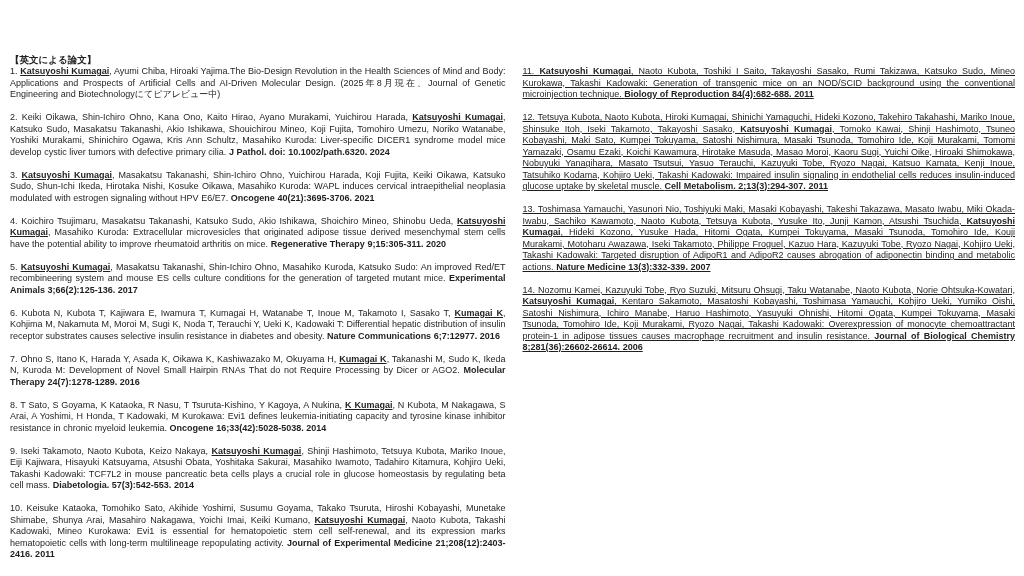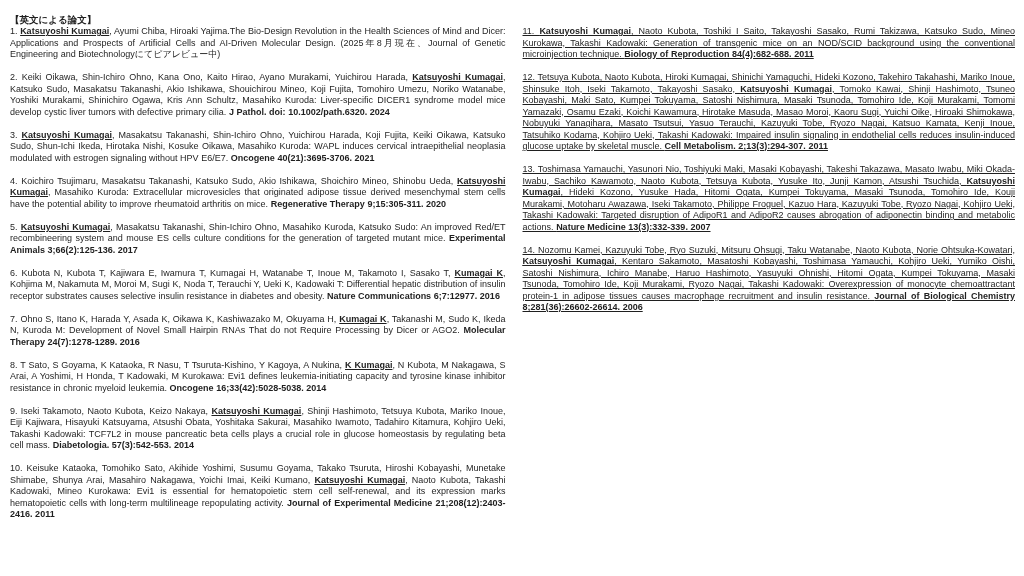--- a/index.html
+++ b/index.html
@@ -13,20 +13,21 @@
     overflow: hidden;
     font-family: "Liberation Sans", "DejaVu Sans", sans-serif;
     color: #1f1f1f;
     -webkit-font-smoothing: antialiased;
   }
   .page {
     display: flex;
     box-sizing: border-box;
     padding: 14px 9px 0 10px;
     gap: 17px;
+    margin-top: 40px;
   }
   .col {
     box-sizing: border-box;
   }
   .col-left  { width: 497px; }
   .col-right { width: 494px; padding-top: 12px; text-decoration: underline; }
   .section-title {
     font-size: 9.5px;
     line-height: 12px;
     font-weight: bold;
@@ -52,21 +53,21 @@
     font-weight: bold;
   }
 </style>
 </head>
 <body>
 
 <div class="page">
   <div class="col col-left">
     <h1 class="section-title">【英文による論文】</h1>
     <div id="col-left-entries">
-        <p class="entry"><span class="seg-normal">1. </span><span class="seg-name">Katsuyoshi Kumagai</span><span class="seg-normal">, Ayumi Chiba, Hiroaki Yajima.The Bio-Design Revolution in the Health Sciences of Mind and Dicer: Applications and Prospects of Artificial Cells and AI-Driven Molecular Design. (2025年8月現在、Journal of Genetic Engineering and Biotechnologyにてピアレビュー中)</span></p>
+        <p class="entry"><span class="seg-normal">1. </span><span class="seg-name">Katsuyoshi Kumagai</span><span class="seg-normal">, Ayumi Chiba, Hiroaki Yajima.The Bio-Design Revolution in the Health Sciences of Mind and Body: Applications and Prospects of Artificial Cells and AI-Driven Molecular Design. (2025年8月現在、Journal of Genetic Engineering and Biotechnologyにてピアレビュー中)</span></p>
         <p class="entry"><span class="seg-normal">2. Keiki Oikawa, Shin-Ichiro Ohno, Kana Ono, Kaito Hirao, Ayano Murakami, Yuichirou Harada, </span><span class="seg-name">Katsuyoshi Kumagai</span><span class="seg-normal">, Katsuko Sudo, Masakatsu Takanashi, Akio Ishikawa, Shouichirou Mineo, Koji Fujita, Tomohiro Umezu, Noriko Watanabe, Yoshiki Murakami, Shinichiro Ogawa, Kris Ann Schultz, Masahiko Kuroda: Liver-specific DICER1 syndrome model mice develop cystic liver tumors with defective primary cilia. </span><span class="seg-journal">J Pathol. doi: 10.1002/path.6320. 2024</span></p>
         <p class="entry"><span class="seg-normal">3. </span><span class="seg-name">Katsuyoshi Kumagai</span><span class="seg-normal">, Masakatsu Takanashi, Shin-Ichiro Ohno, Yuichirou Harada, Koji Fujita, Keiki Oikawa, Katsuko Sudo, Shun-Ichi Ikeda, Hirotaka Nishi, Kosuke Oikawa, Masahiko Kuroda: WAPL induces cervical intraepithelial neoplasia modulated with estrogen signaling without HPV E6/E7. </span><span class="seg-journal">Oncogene 40(21):3695-3706. 2021</span></p>
         <p class="entry"><span class="seg-normal">4. Koichiro Tsujimaru, Masakatsu Takanashi, Katsuko Sudo, Akio Ishikawa, Shoichiro Mineo, Shinobu Ueda, </span><span class="seg-name">Katsuyoshi Kumagai</span><span class="seg-normal">, Masahiko Kuroda: Extracellular microvesicles that originated adipose tissue derived mesenchymal stem cells have the potential ability to improve rheumatoid arthritis on mice. </span><span class="seg-journal">Regenerative Therapy 9;15:305-311. 2020</span></p>
         <p class="entry"><span class="seg-normal">5. </span><span class="seg-name">Katsuyoshi Kumagai</span><span class="seg-normal">, Masakatsu Takanashi, Shin-Ichiro Ohno, Masahiko Kuroda, Katsuko Sudo: An improved Red/ET recombineering system and mouse ES cells culture conditions for the generation of targeted mutant mice. </span><span class="seg-journal">Experimental Animals 3;66(2):125-136. 2017</span></p>
         <p class="entry"><span class="seg-normal">6. Kubota N, Kubota T, Kajiwara E, Iwamura T, Kumagai H, Watanabe T, Inoue M, Takamoto I, Sasako T, </span><span class="seg-name">Kumagai K</span><span class="seg-normal">, Kohjima M, Nakamuta M, Moroi M, Sugi K, Noda T, Terauchi Y, Ueki K, Kadowaki T: Differential hepatic distribution of insulin receptor substrates causes selective insulin resistance in diabetes and obesity. </span><span class="seg-journal">Nature Communications 6;7:12977. 2016</span></p>
         <p class="entry"><span class="seg-normal">7. Ohno S, Itano K, Harada Y, Asada K, Oikawa K, Kashiwazako M, Okuyama H, </span><span class="seg-name">Kumagai K</span><span class="seg-normal">, Takanashi M, Sudo K, Ikeda N, Kuroda M: Development of Novel Small Hairpin RNAs That do not Require Processing by Dicer or AGO2. </span><span class="seg-journal">Molecular Therapy 24(7):1278-1289. 2016</span></p>
         <p class="entry"><span class="seg-normal">8. T Sato, S Goyama, K Kataoka, R Nasu, T Tsuruta-Kishino, Y Kagoya, A Nukina, </span><span class="seg-name">K Kumagai</span><span class="seg-normal">, N Kubota, M Nakagawa, S Arai, A Yoshimi, H Honda, T Kadowaki, M Kurokawa: Evi1 defines leukemia-initiating capacity and tyrosine kinase inhibitor resistance in chronic myeloid leukemia. </span><span class="seg-journal">Oncogene 16;33(42):5028-5038. 2014</span></p>
         <p class="entry"><span class="seg-normal">9. Iseki Takamoto, Naoto Kubota, Keizo Nakaya, </span><span class="seg-name">Katsuyoshi Kumagai</span><span class="seg-normal">, Shinji Hashimoto, Tetsuya Kubota, Mariko Inoue, Eiji Kajiwara, Hisayuki Katsuyama, Atsushi Obata, Yoshitaka Sakurai, Masahiko Iwamoto, Tadahiro Kitamura, Kohjiro Ueki, Takashi Kadowaki: TCF7L2 in mouse pancreatic beta cells plays a crucial role in glucose homeostasis by regulating beta cell mass. </span><span class="seg-journal">Diabetologia. 57(3):542-553. 2014</span></p>
         <p class="entry"><span class="seg-normal">10. Keisuke Kataoka, Tomohiko Sato, Akihide Yoshimi, Susumu Goyama, Takako Tsuruta, Hiroshi Kobayashi, Munetake Shimabe, Shunya Arai, Masahiro Nakagawa, Yoichi Imai, Keiki Kumano, </span><span class="seg-name">Katsuyoshi Kumagai</span><span class="seg-normal">, Naoto Kubota, Takashi Kadowaki, Mineo Kurokawa: Evi1 is essential for hematopoietic stem cell self-renewal, and its expression marks hematopoietic cells with long-term multilineage repopulating activity. </span><span class="seg-journal">Journal of Experimental Medicine 21;208(12):2403-2416. 2011</span></p>
       </div>

